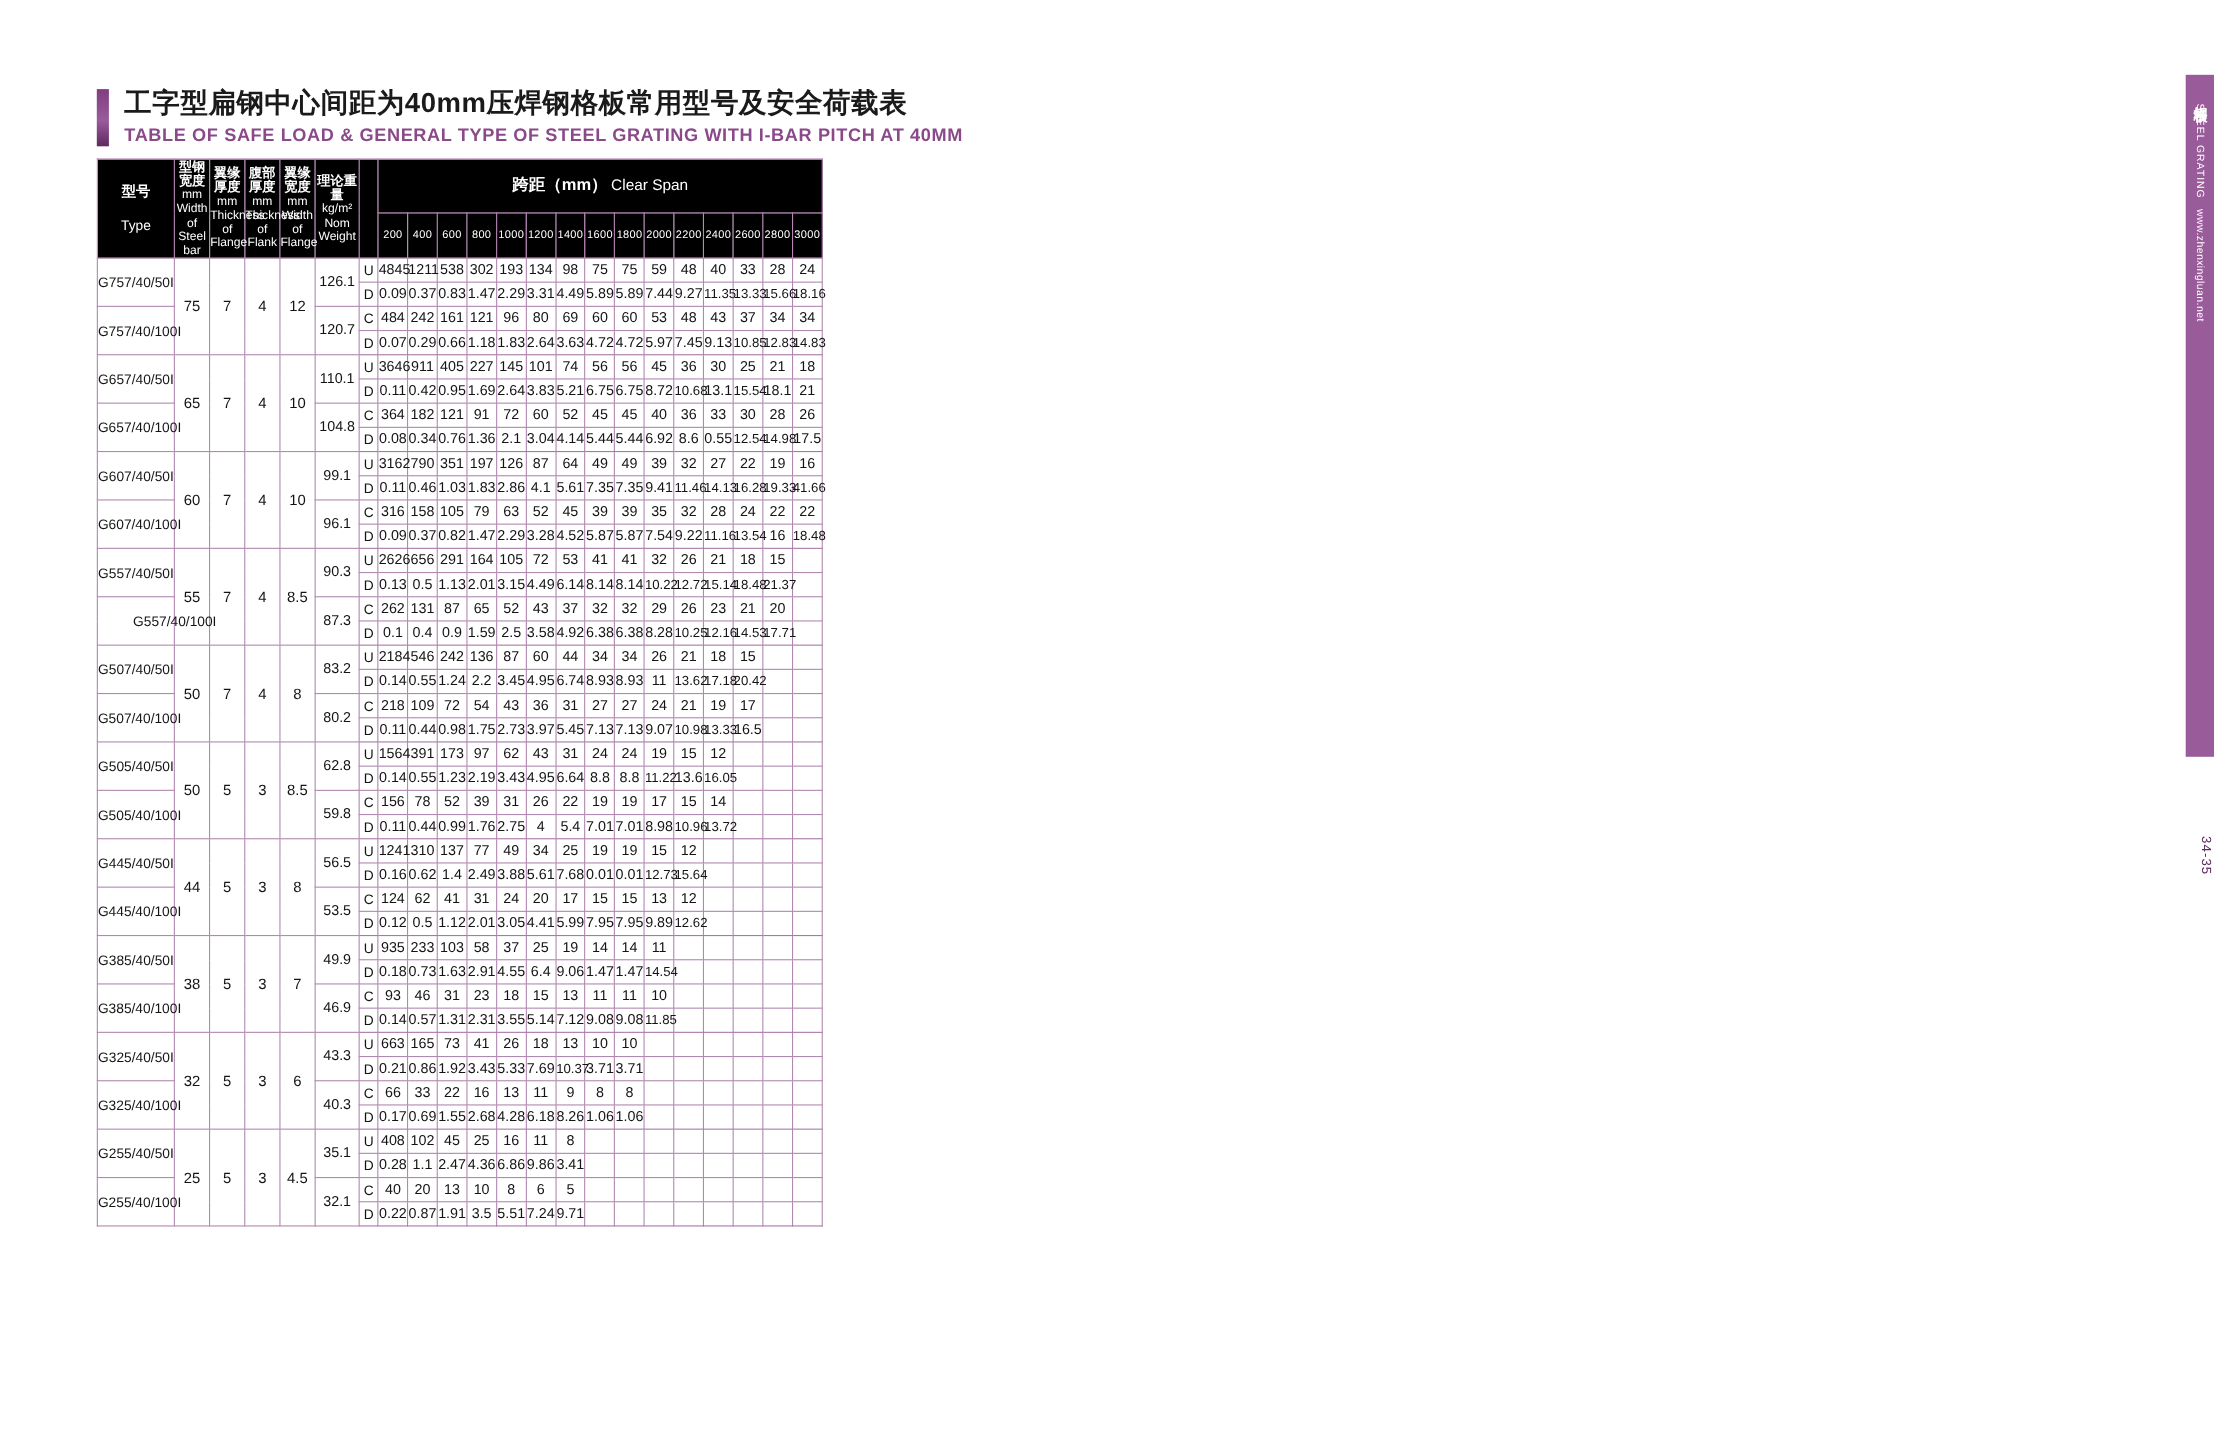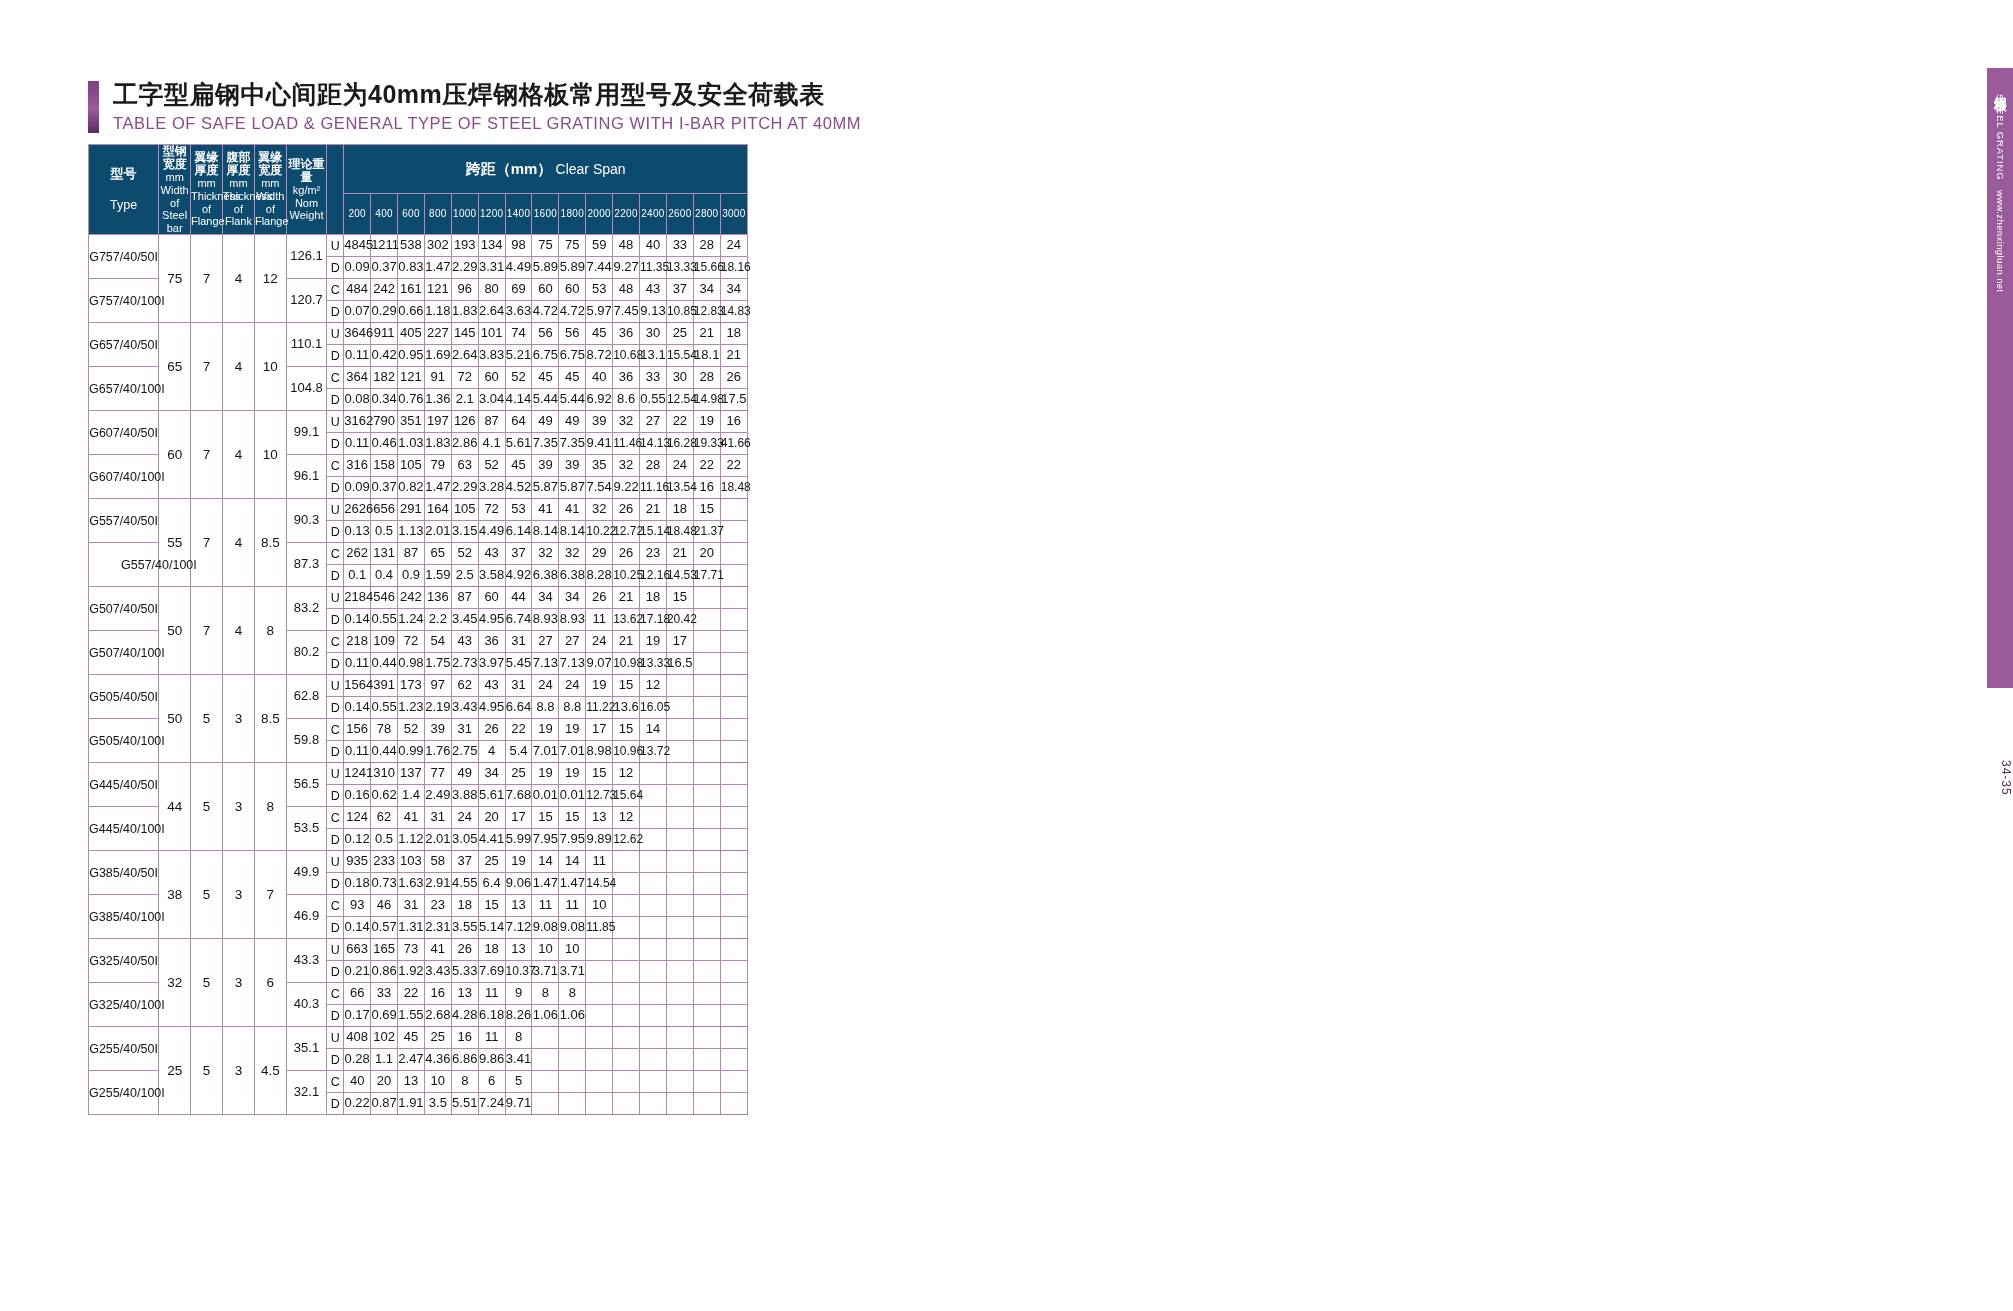--- a/index.html
+++ b/index.html
@@ -21,41 +21,41 @@
     width: 11px; height: 52px; margin-right: 14px; margin-top: 3px;
     background: linear-gradient(180deg, #7f3f7f 0%, #9b5a9b 55%, #5e2a5e 100%);
   }
   .title-texts { display: flex; flex-direction: column; }
   .title-cn {
     font-size: 25px; font-weight: 700; color: #1a1a1a; letter-spacing: .5px;
     line-height: 32px; white-space: nowrap;
   }
   .title-en {
     font-size: 16.5px; color: #8a4a8a; letter-spacing: .55px;
-    line-height: 26px; white-space: nowrap; font-weight: 400;
+    line-height: 26px; white-space: nowrap; font-weight: 700;
   }
 
   
   .grating-table {
     position: absolute;
     border-collapse: collapse;
     table-layout: fixed;
     font-size: 11.5px;
     color: #141414;
   }
   .grating-table th, .grating-table td {
     border: 1px solid #b089b0;
     text-align: center;
     vertical-align: middle;
     padding: 0;
     line-height: 1.12;
     background: #ffffff;
   }
   .grating-table thead th {
-    background: #0c4a6e;
+    background: #000000;
     color: #ffffff;
     border-color: #b888b8;
     font-weight: 400;
   }
   .hdr-cn { font-size: 12px; font-weight: 700; line-height: 13px; display:block; }
   .hdr-unit { font-size: 11px; line-height: 13px; display:block; }
   .hdr-en { font-size: 11px; line-height: 12.5px; display:block; }
   .hdr-span { font-size: 10px; letter-spacing: .3px; }
   .hdr-spanlabel-cn { font-size: 15px; font-weight: 700; }
   .hdr-spanlabel-en { font-size: 14px; }

